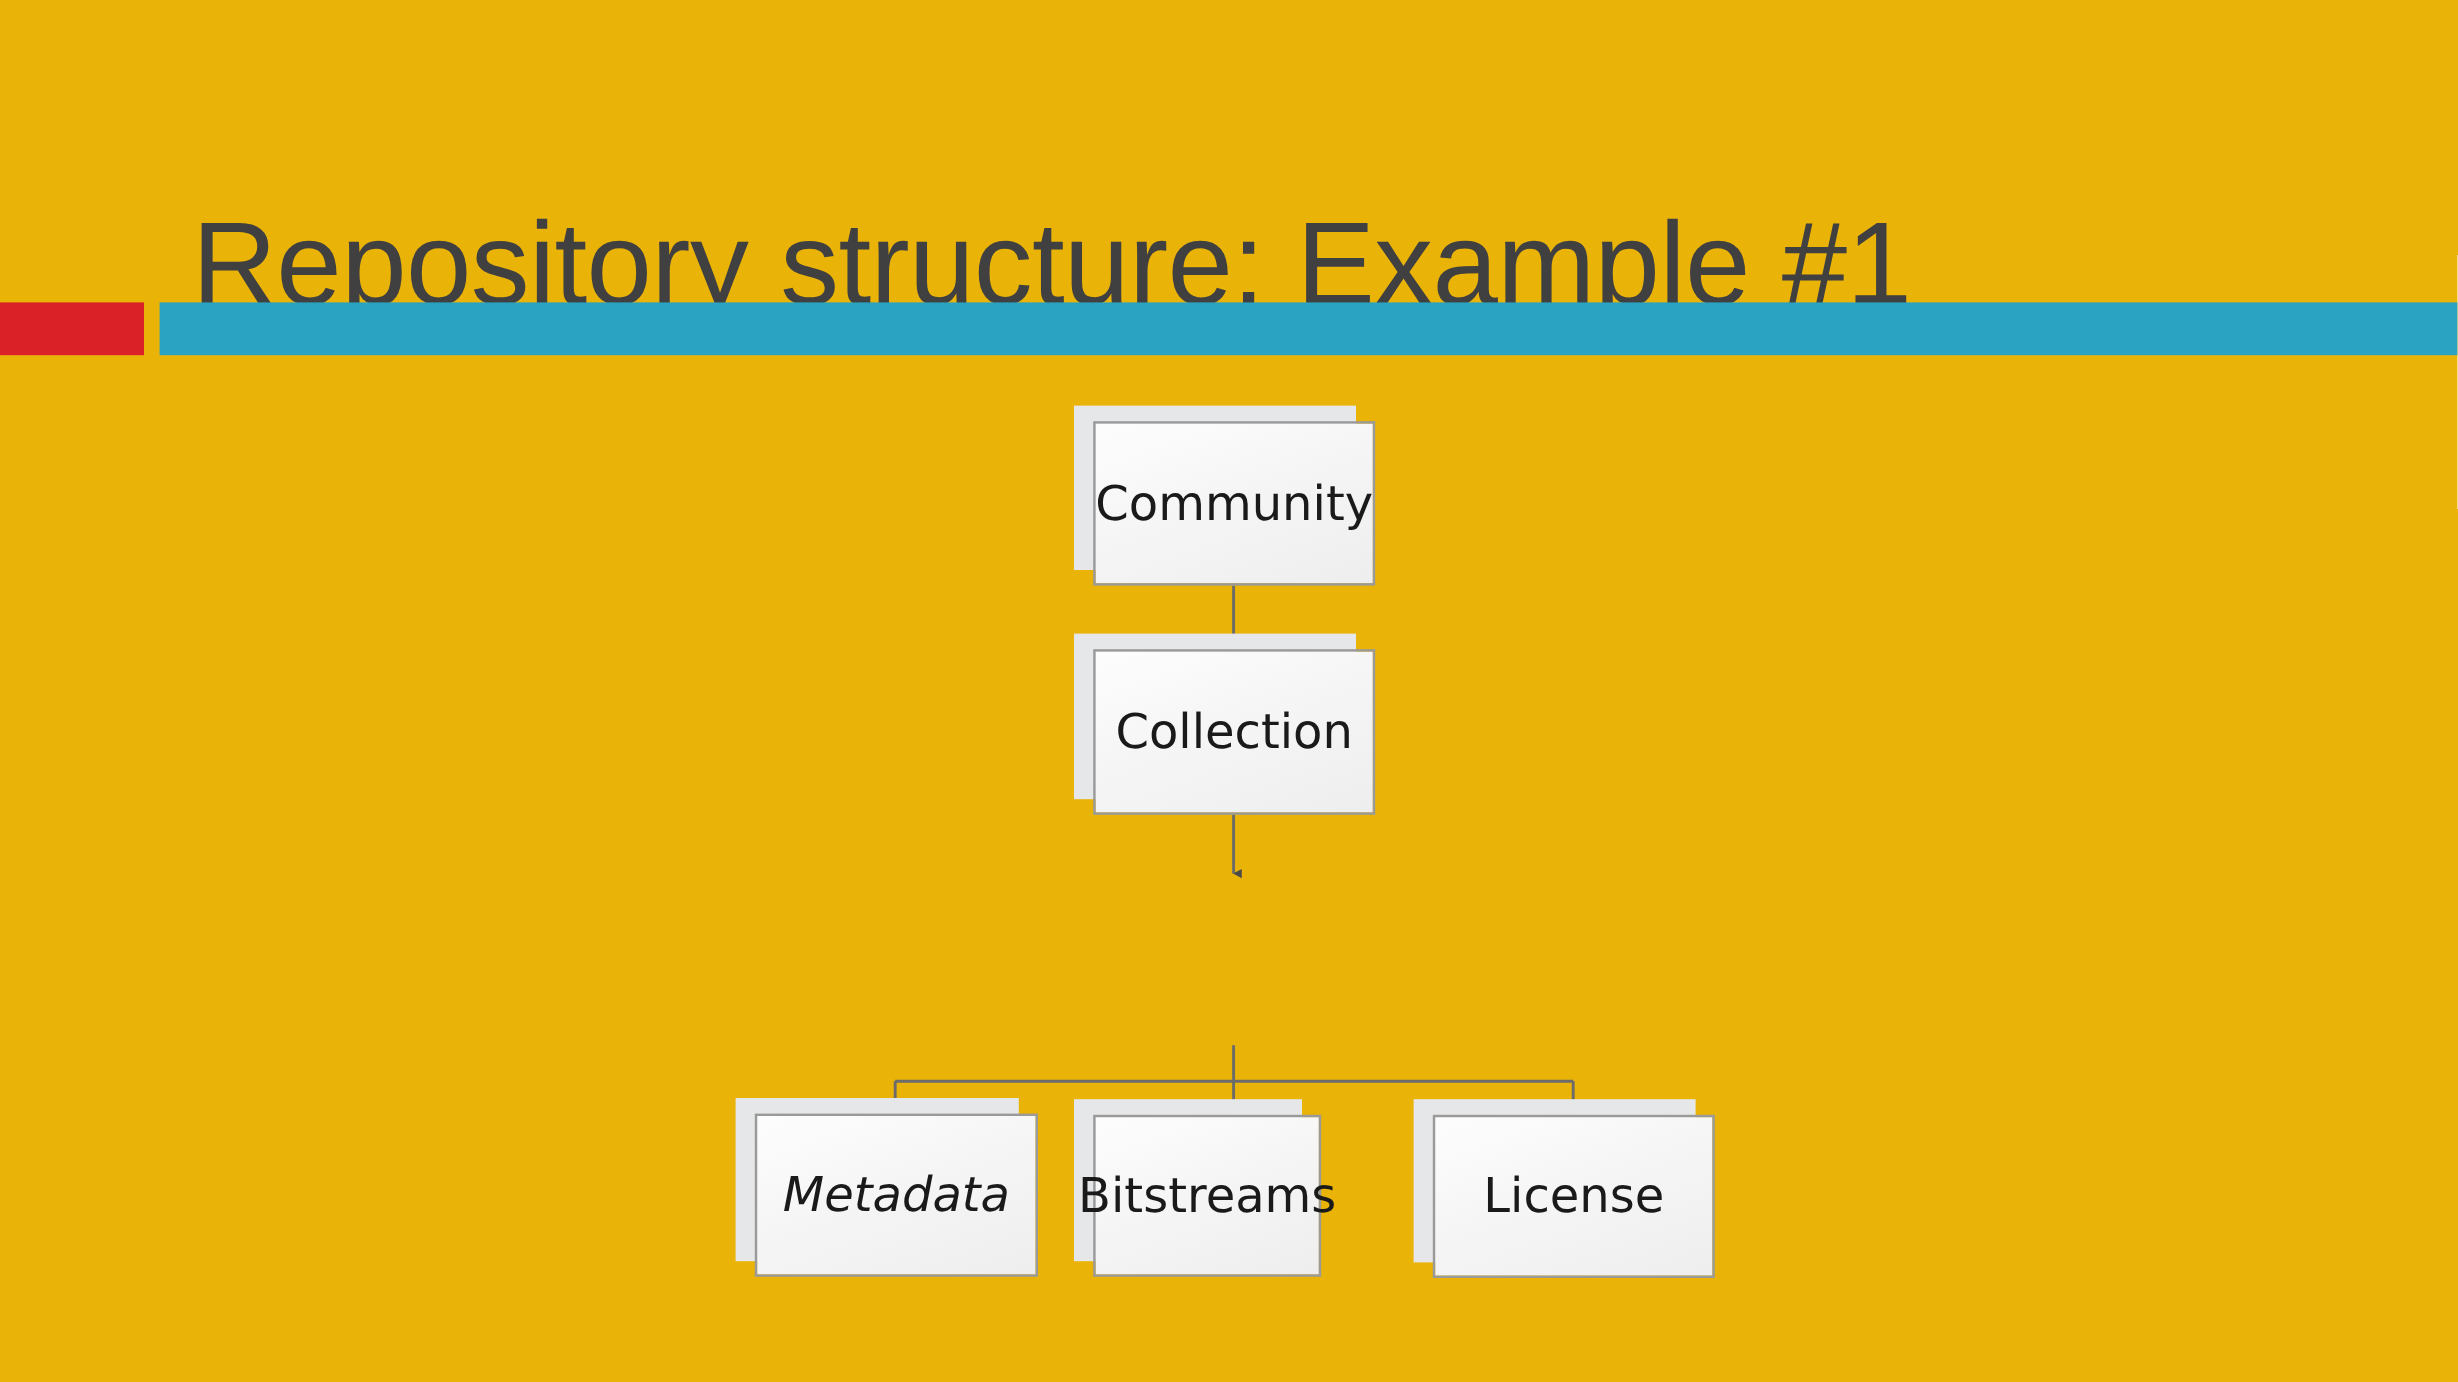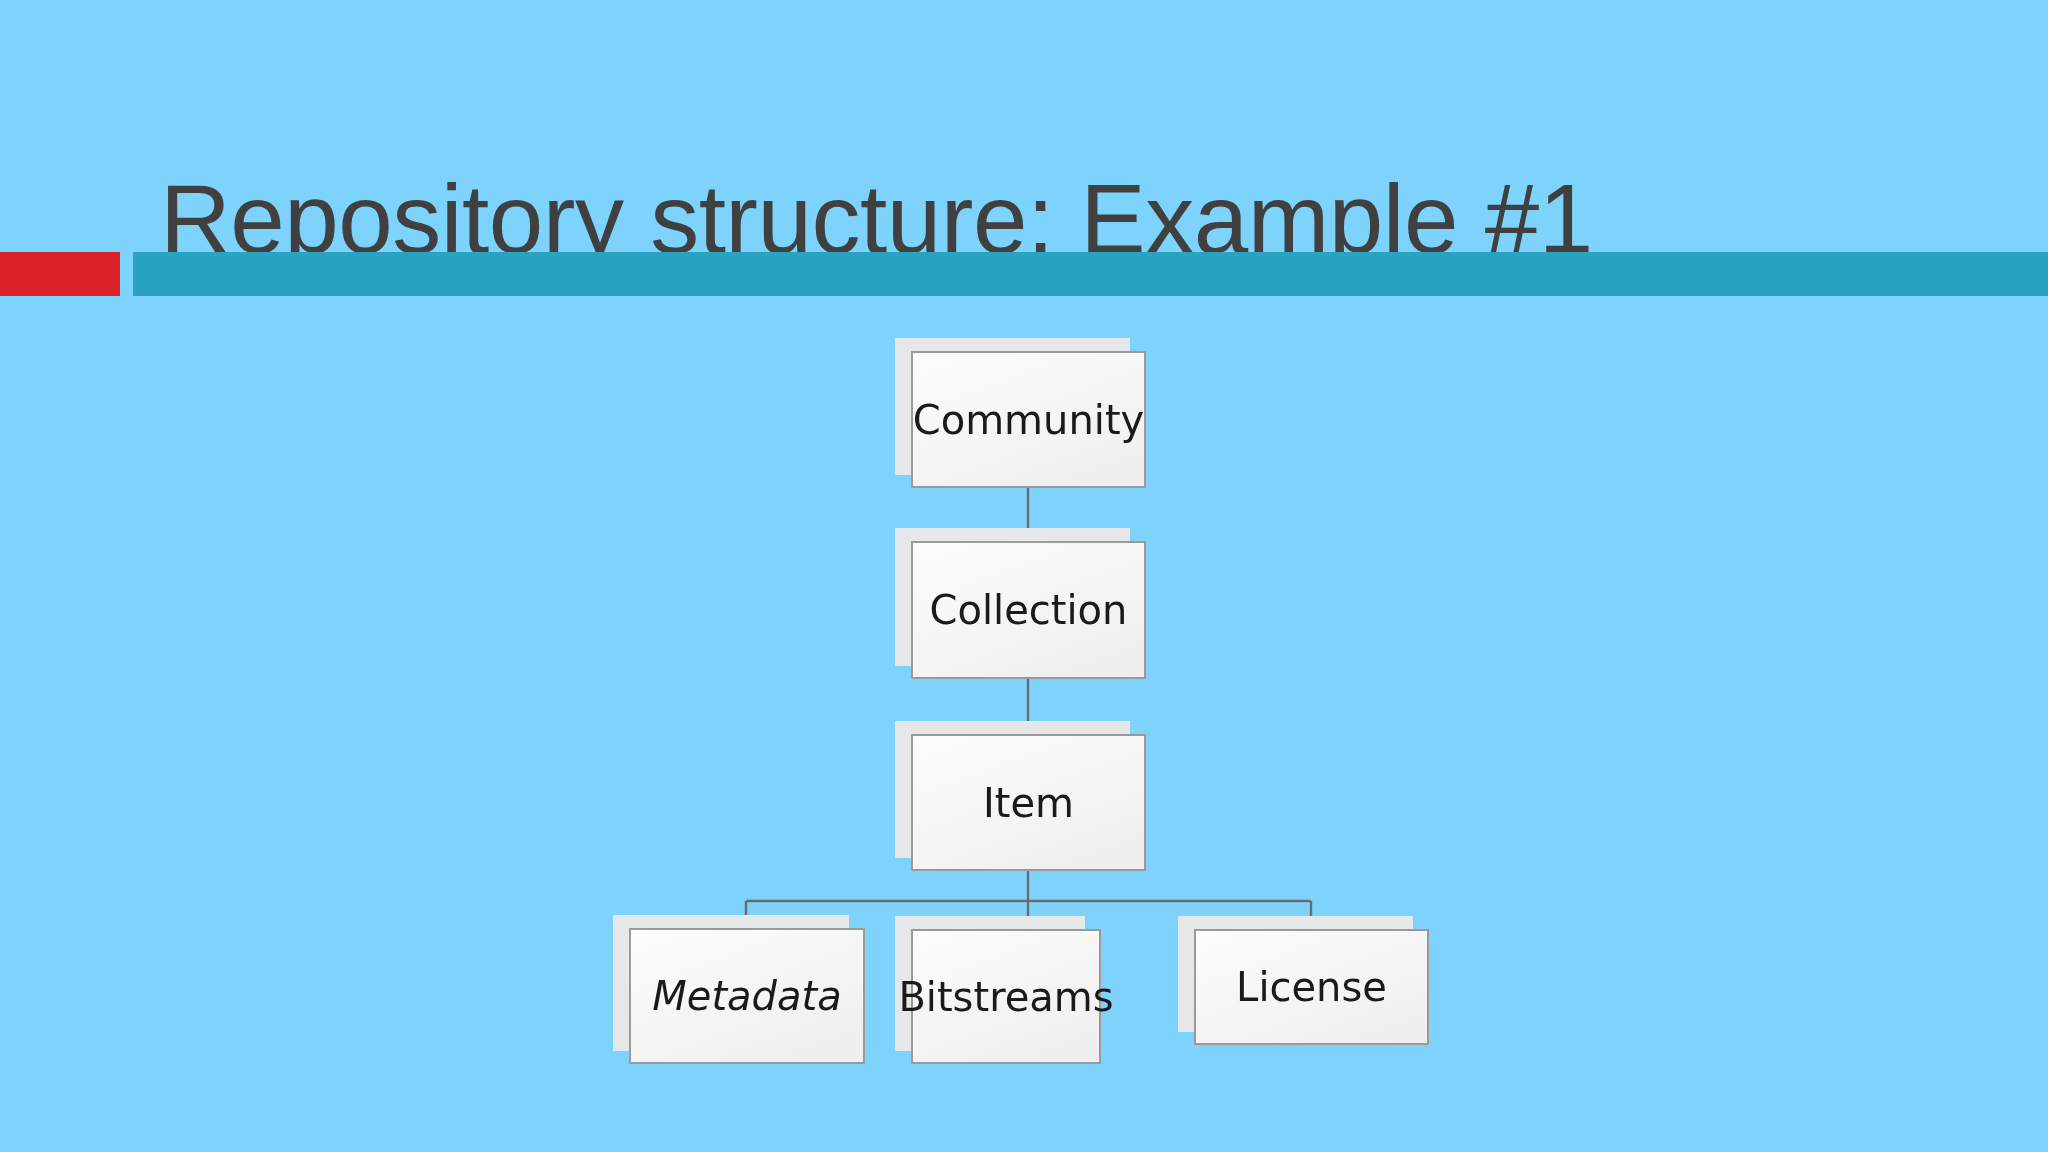--- a/index.html
+++ b/index.html
@@ -12,21 +12,21 @@
     height: 1152px;
     overflow: hidden;
     font-family: "Liberation Sans", sans-serif;
     position: relative;
   }
 
   
   .slide {
     position: absolute;
     inset: 0;
-    background: #7dd3fc;
+    background: #eab308;
   }
 
   
   .slide-title {
     position: absolute;
     left: 160px;
     top: 88px;
     width: 1760px;
     height: 130px;
     font-size: 98px;
@@ -150,42 +150,36 @@
       </div>
     </div>
 
     <div class="node" style="left:911px; top:525px; width:235px; height:138px;text-align:right;">
       <div class="shade"></div>
       <div class="face">
         <span class="label">Collection</span>
       </div>
     </div>
 
-    <div class="node" style="left:911px; top:718px; width:235px; height:137px;">
-      <div class="shade"></div>
-      <div class="face">
-        <span class="label">Item</span>
-      </div>
-    </div>
 
     <div class="node" style="left:629px; top:912px; width:236px; height:136px;font-style:italic;">
       <div class="shade"></div>
       <div class="face">
         <span class="label">Metadata</span>
       </div>
     </div>
 
     <div class="node" style="left:911px; top:913px; width:190px; height:135px;">
       <div class="shade"></div>
       <div class="face">
         <span class="label">Bitstreams</span>
       </div>
     </div>
 
-    <div class="node" style="left:1194px; top:913px; width:235px; height:116px;">
+    <div class="node" style="left:1194px; top:913px; width:235px; height:136px;">
       <div class="shade"></div>
       <div class="face">
         <span class="label">License</span>
       </div>
     </div>
 
   </div>
 </div>
 
 </body></html>

